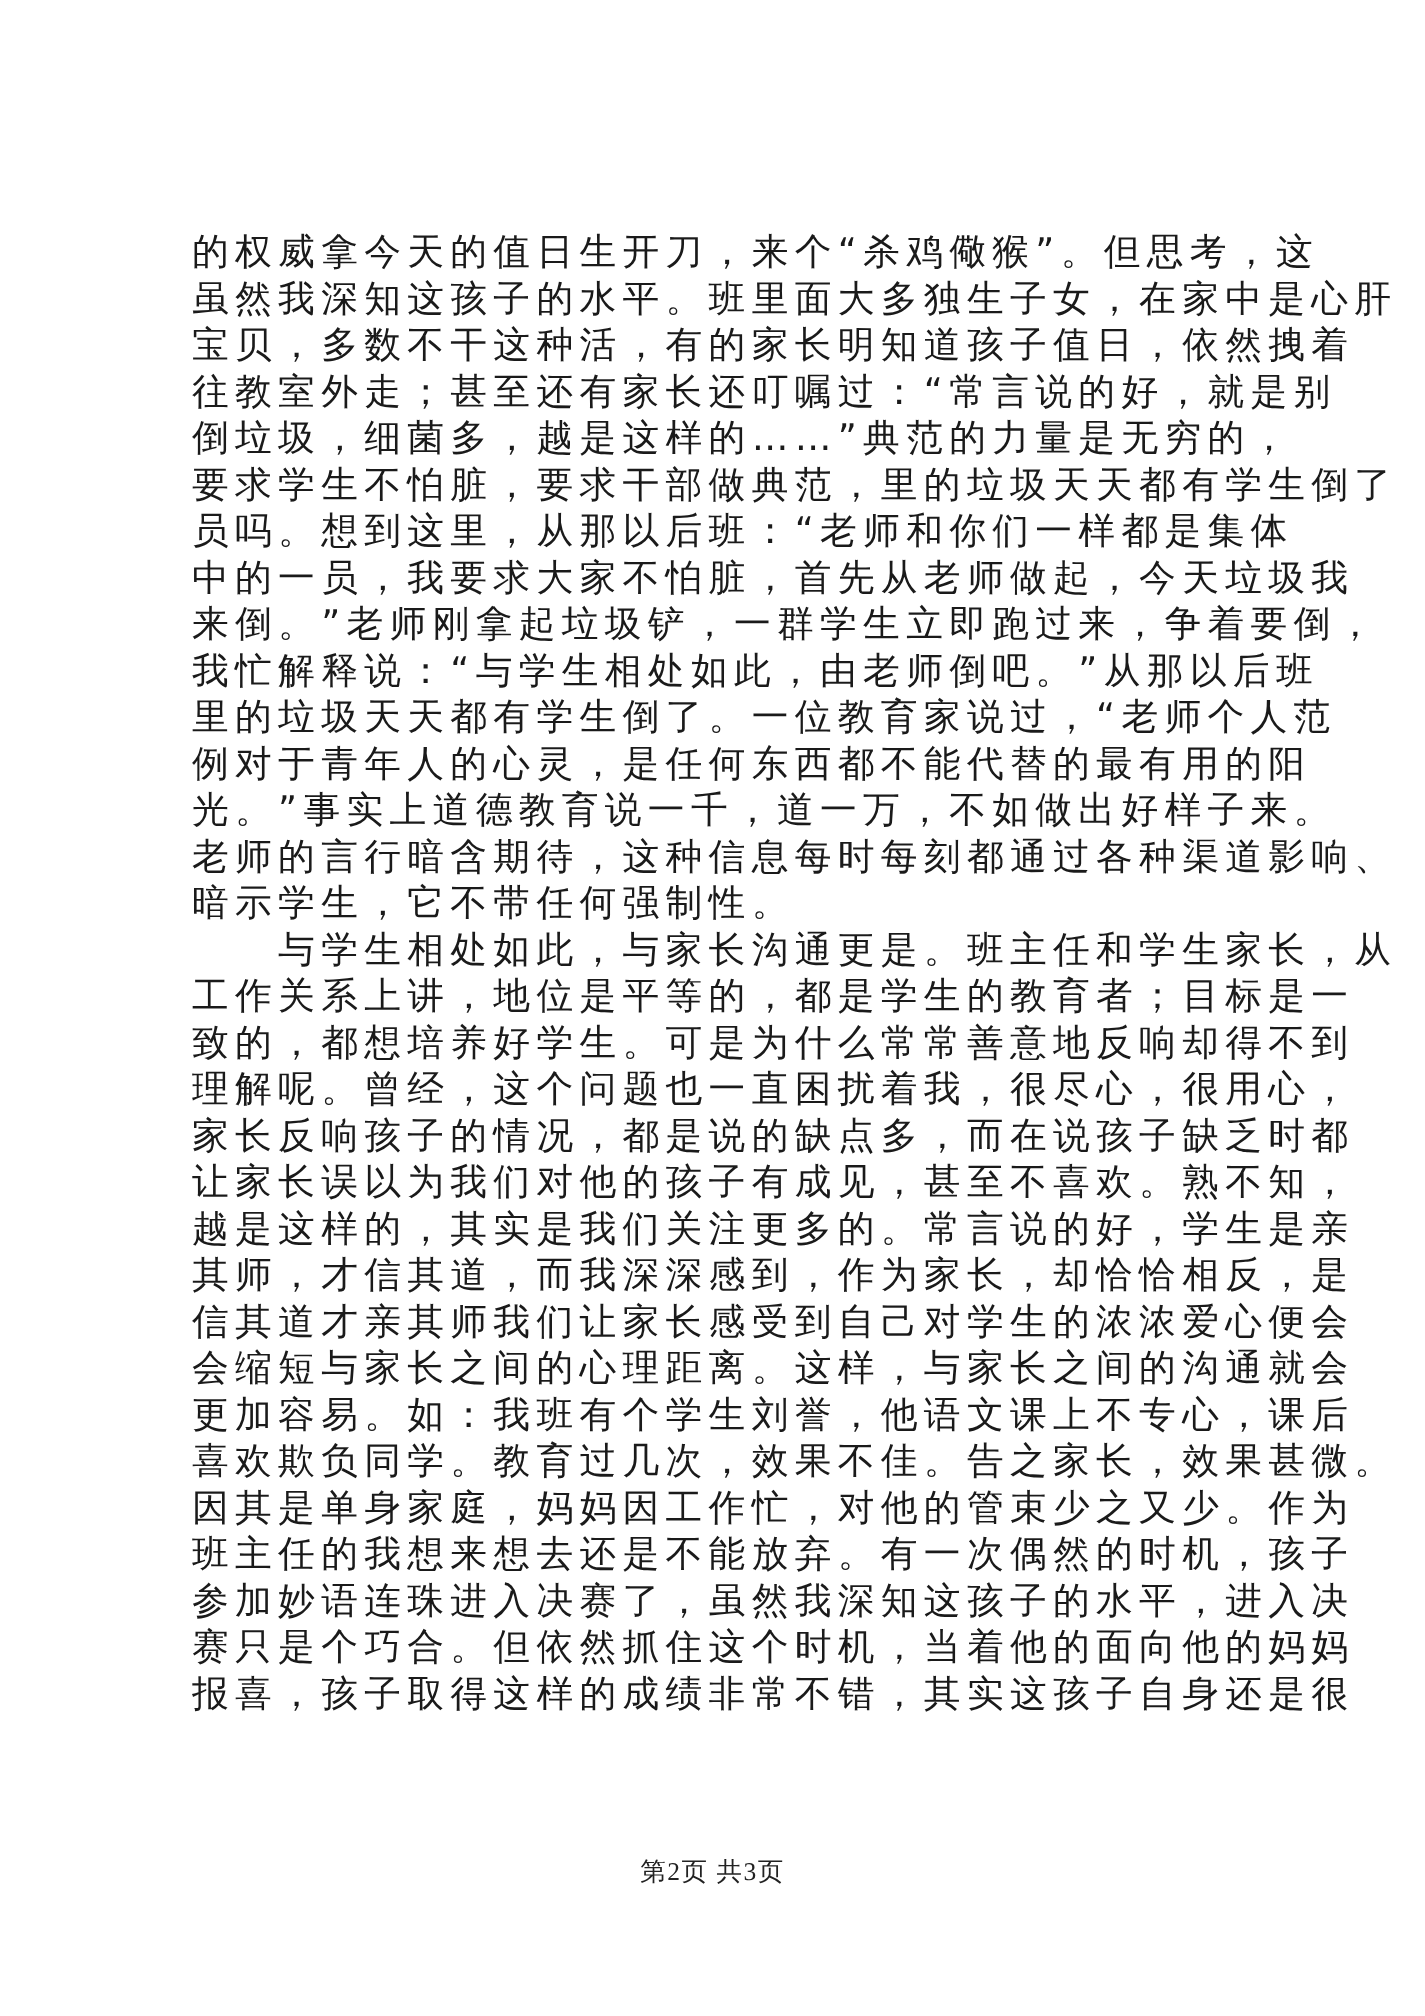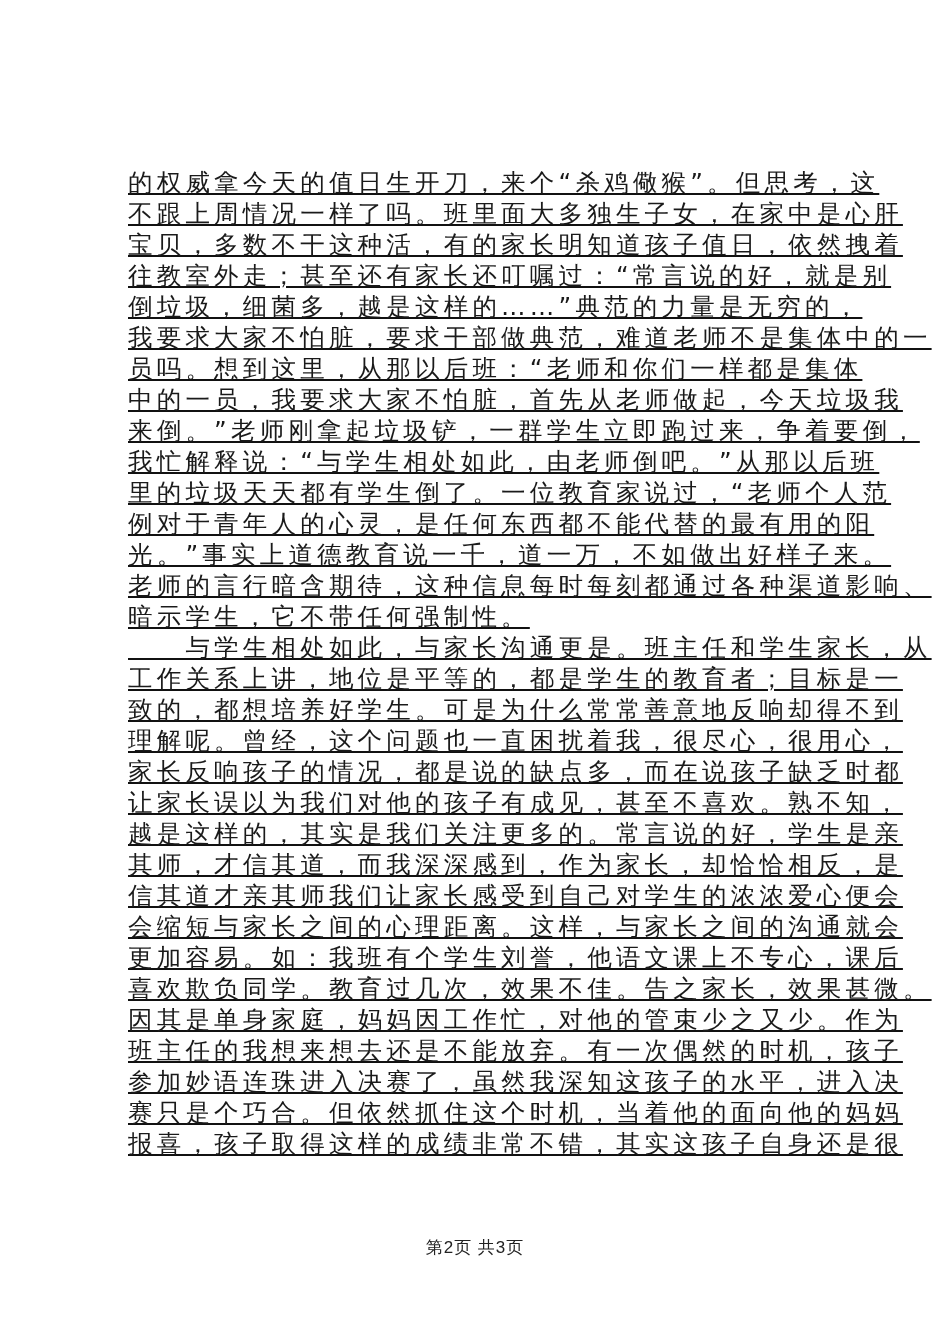--- a/index.html
+++ b/index.html
@@ -1,35 +1,35 @@
 <!DOCTYPE html>
 <html><head>
 <meta charset="utf-8">
 <style>
   html, body { margin: 0; padding: 0; background: #ffffff; }
   body { width: 950px; height: 1344px; position: relative; overflow: hidden;
          font-family: "DejaVu Sans", sans-serif; color: #111; }
   .page { position: absolute; left: 0; top: 0; width: 950px; height: 1344px; background: #fff; }
-  .body-text { position: absolute; left: 128px; top: 167px; width: 720px; text-decoration: underline; }
+  .body-text { position: absolute; left: 128px; top: 152px; width: 720px; }
   .line { height: 31px; line-height: 31px; font-size: 24.5px; white-space: nowrap;
           letter-spacing: 4.2px; font-family: "DejaVu Sans", sans-serif; color: #1a1a1a; }
   .footer { position: absolute; top: 1236px; left: 0; width: 950px; text-align: center;
-            font-family: Liberation Sans, sans-serif; font-size: 17px; color: #222; letter-spacing: 1px; }
+            font-family: Liberation Serif, serif; font-size: 17px; color: #222; letter-spacing: 1px; }
 </style>
 </head>
 <body>
 
 <div class="page">
   <div class="body-text">
     <div class="line">的权威拿今天的值日生开刀，来个“杀鸡儆猴”。但思考，这</div>
-    <div class="line">不跟上周情况一样了吗。班里面大多独生子女，在家中是心肝</div>
+    <div class="line">虽然我深知这孩子的水平。班里面大多独生子女，在家中是心肝</div>
     <div class="line">宝贝，多数不干这种活，有的家长明知道孩子值日，依然拽着</div>
     <div class="line">往教室外走；甚至还有家长还叮嘱过：“常言说的好，就是别</div>
     <div class="line">倒垃圾，细菌多，越是这样的……”典范的力量是无穷的，</div>
-    <div class="line">我要求大家不怕脏，要求干部做典范，难道老师不是集体中的一</div>
+    <div class="line">要求学生不怕脏，要求干部做典范，里的垃圾天天都有学生倒了</div>
     <div class="line">员吗。想到这里，从那以后班：“老师和你们一样都是集体</div>
     <div class="line">中的一员，我要求大家不怕脏，首先从老师做起，今天垃圾我</div>
     <div class="line">来倒。”老师刚拿起垃圾铲，一群学生立即跑过来，争着要倒，</div>
     <div class="line">我忙解释说：“与学生相处如此，由老师倒吧。”从那以后班</div>
     <div class="line">里的垃圾天天都有学生倒了。一位教育家说过，“老师个人范</div>
     <div class="line">例对于青年人的心灵，是任何东西都不能代替的最有用的阳</div>
     <div class="line">光。”事实上道德教育说一千，道一万，不如做出好样子来。</div>
     <div class="line">老师的言行暗含期待，这种信息每时每刻都通过各种渠道影响、</div>
     <div class="line">暗示学生，它不带任何强制性。</div>
     <div class="line">　　与学生相处如此，与家长沟通更是。班主任和学生家长，从</div>

